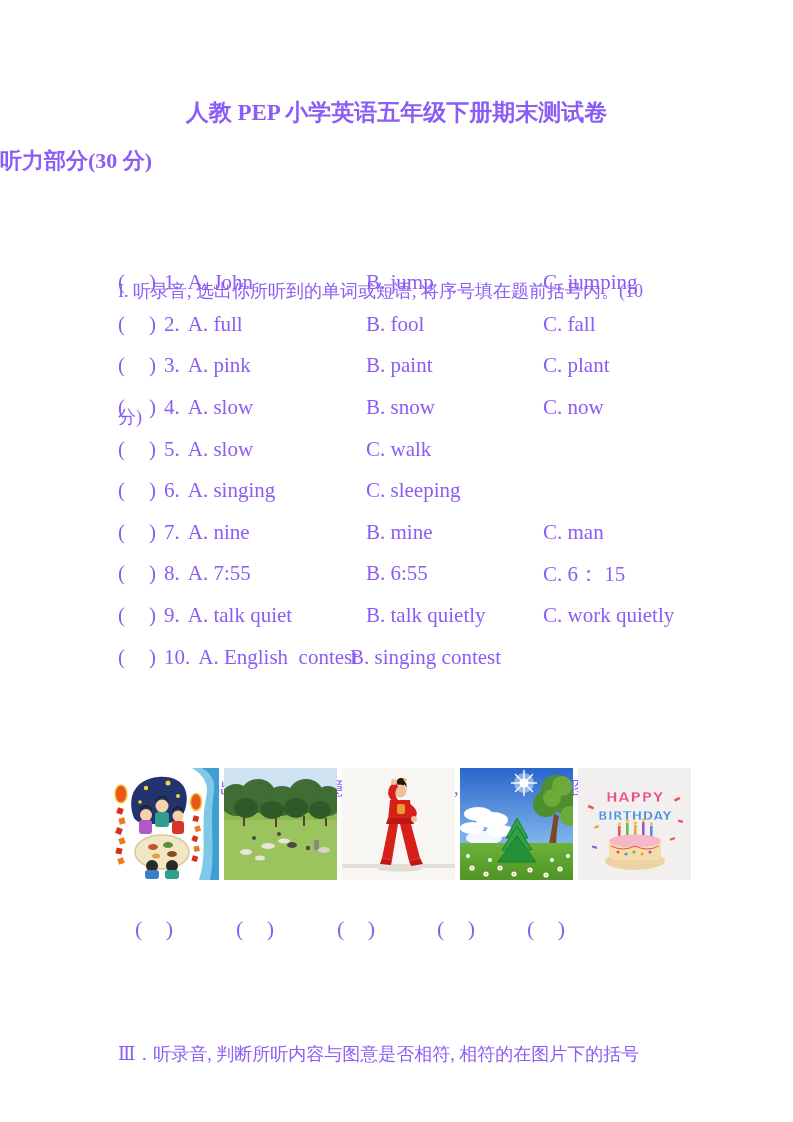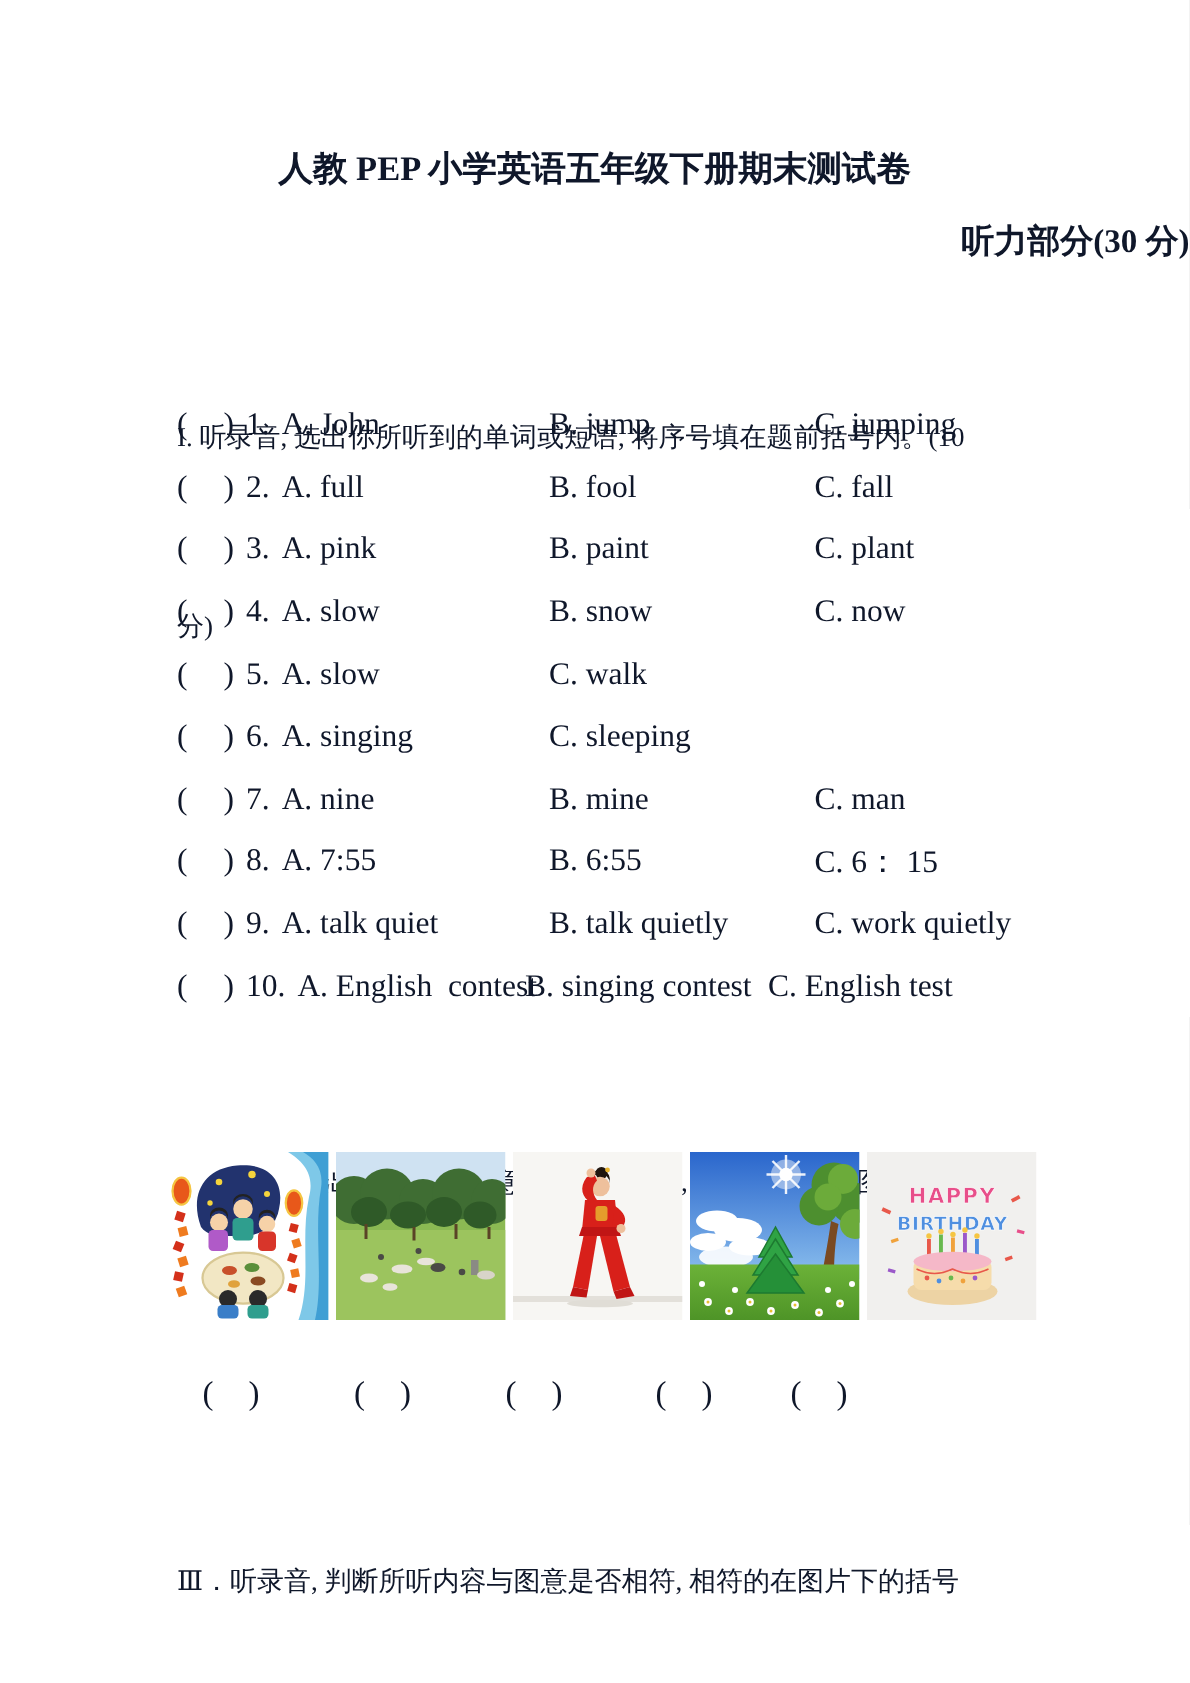--- a/index.html
+++ b/index.html
@@ -1,31 +1,31 @@
 <!DOCTYPE html>
 <html><head>
 <meta charset="utf-8">
 <style>
   html,body{margin:0;padding:0;background:#e9e9e9;}
   .page{
     position:relative;
     width:793px;height:1122px;
     margin:0 auto;
     background:#ffffff;
-    color:#0f172a;
+    color:#8b5cf6;
     font-family:"Liberation Serif","DejaVu Serif",serif;
     overflow:hidden;
   }
   .title{
     position:absolute;top:98px;left:0;width:100%;
     text-align:center;font-size:23px;font-weight:700;line-height:30px;
   }
   .subtitle{
     position:absolute;top:146px;left:0;width:100%;
-    text-align:right;font-size:22px;font-weight:700;line-height:30px;
+    text-align:left;font-size:22px;font-weight:700;line-height:30px;
   }
   .instr{
     position:absolute;left:118px;width:572px;
     font-size:18px;line-height:42px;
     white-space:pre-wrap;
   }
   #instr-1{top:186px;}
   #instr-2{top:683px;}
   #instr-3{top:949px;}
   .instr .line{display:block;height:42px;}
@@ -119,21 +119,20 @@
       <div>C. 6： 15</div>
     </div>
     <div class="q-row">
       <div><span class="brk"><span>(</span><span>)</span></span><span class="q-num">9.</span><span class="q-opt-a">A. talk quiet</span></div>
       <div>B. talk quietly</div>
       <div>C. work quietly</div>
     </div>
     <div class="q-row tight">
       <div><span class="brk"><span>(</span><span>)</span></span><span class="q-num">10.</span><span class="q-opt-a">A. English  contest</span></div>
       <div>B. singing contest</div>
-      <div>C. English test</div>
     </div>
   </div>
 
   <div class="instr" id="instr-2">
     <span class="line">II. 听录音, 选出与所听内容意思相符的图片, 将其序号写在图下的</span>
   </div>
 
   <div class="images-row">
 
     <svg class="pic" viewBox="0 0 113 112" xmlns="http://www.w3.org/2000/svg">

